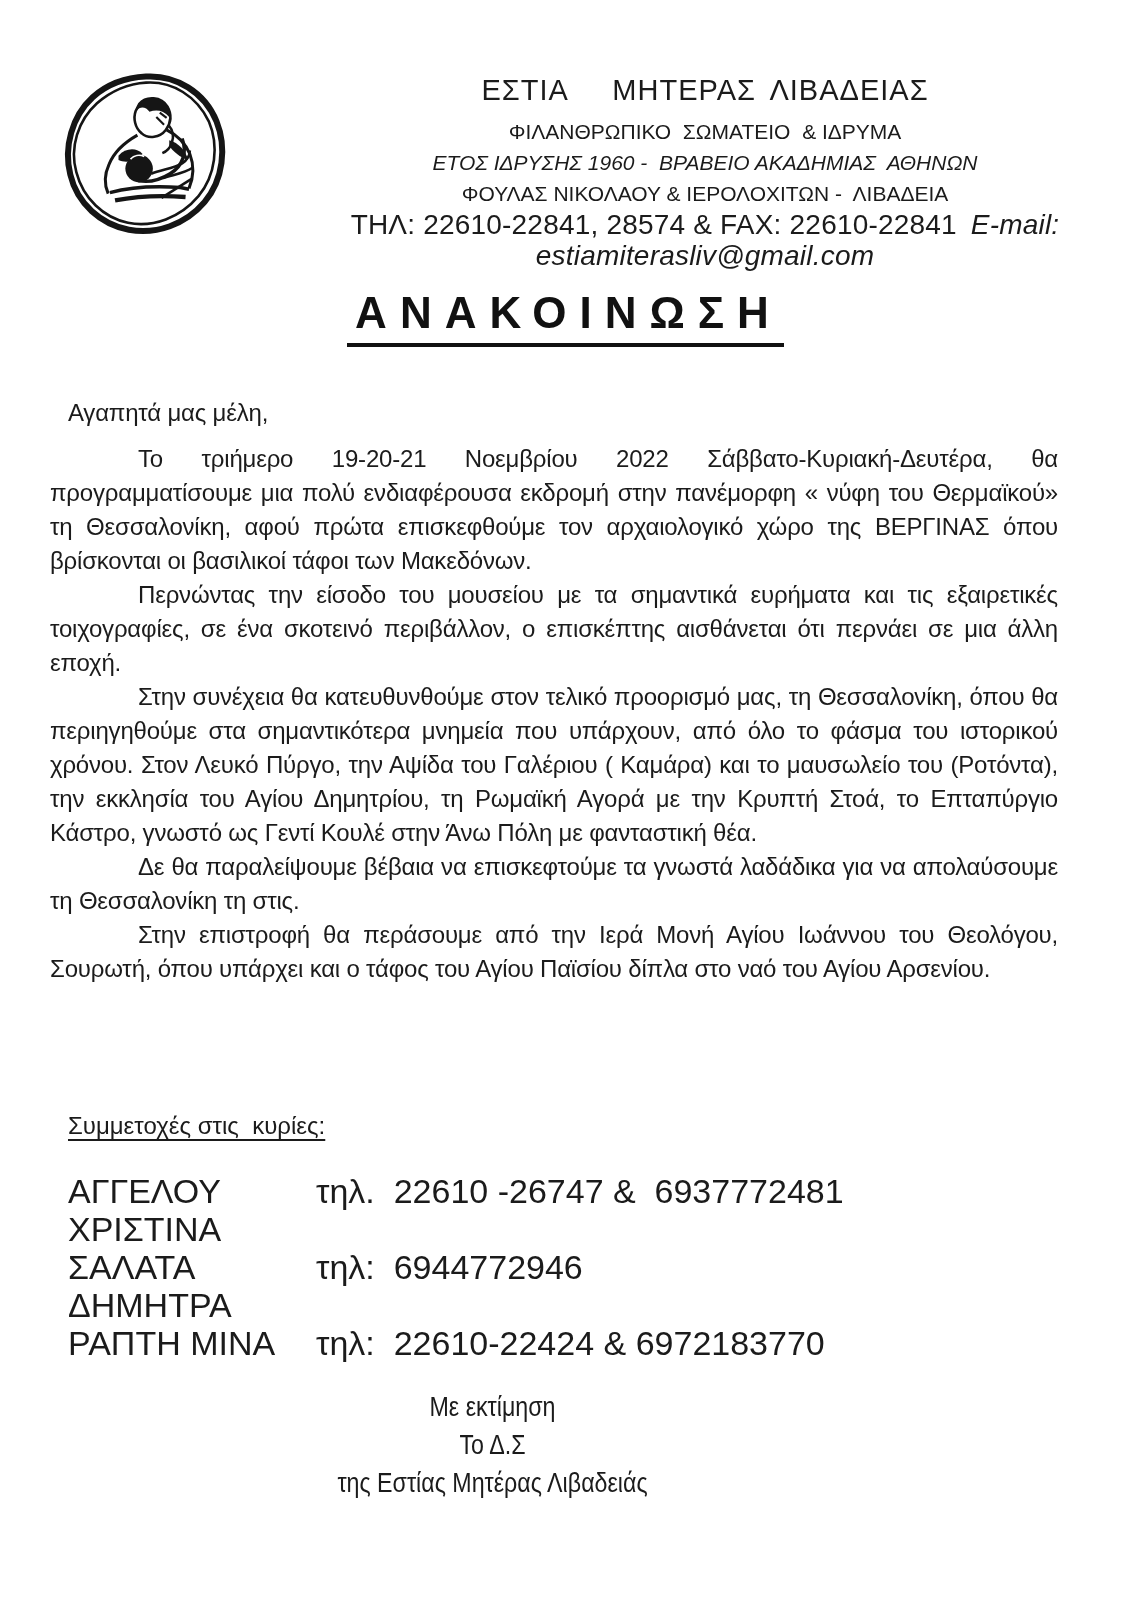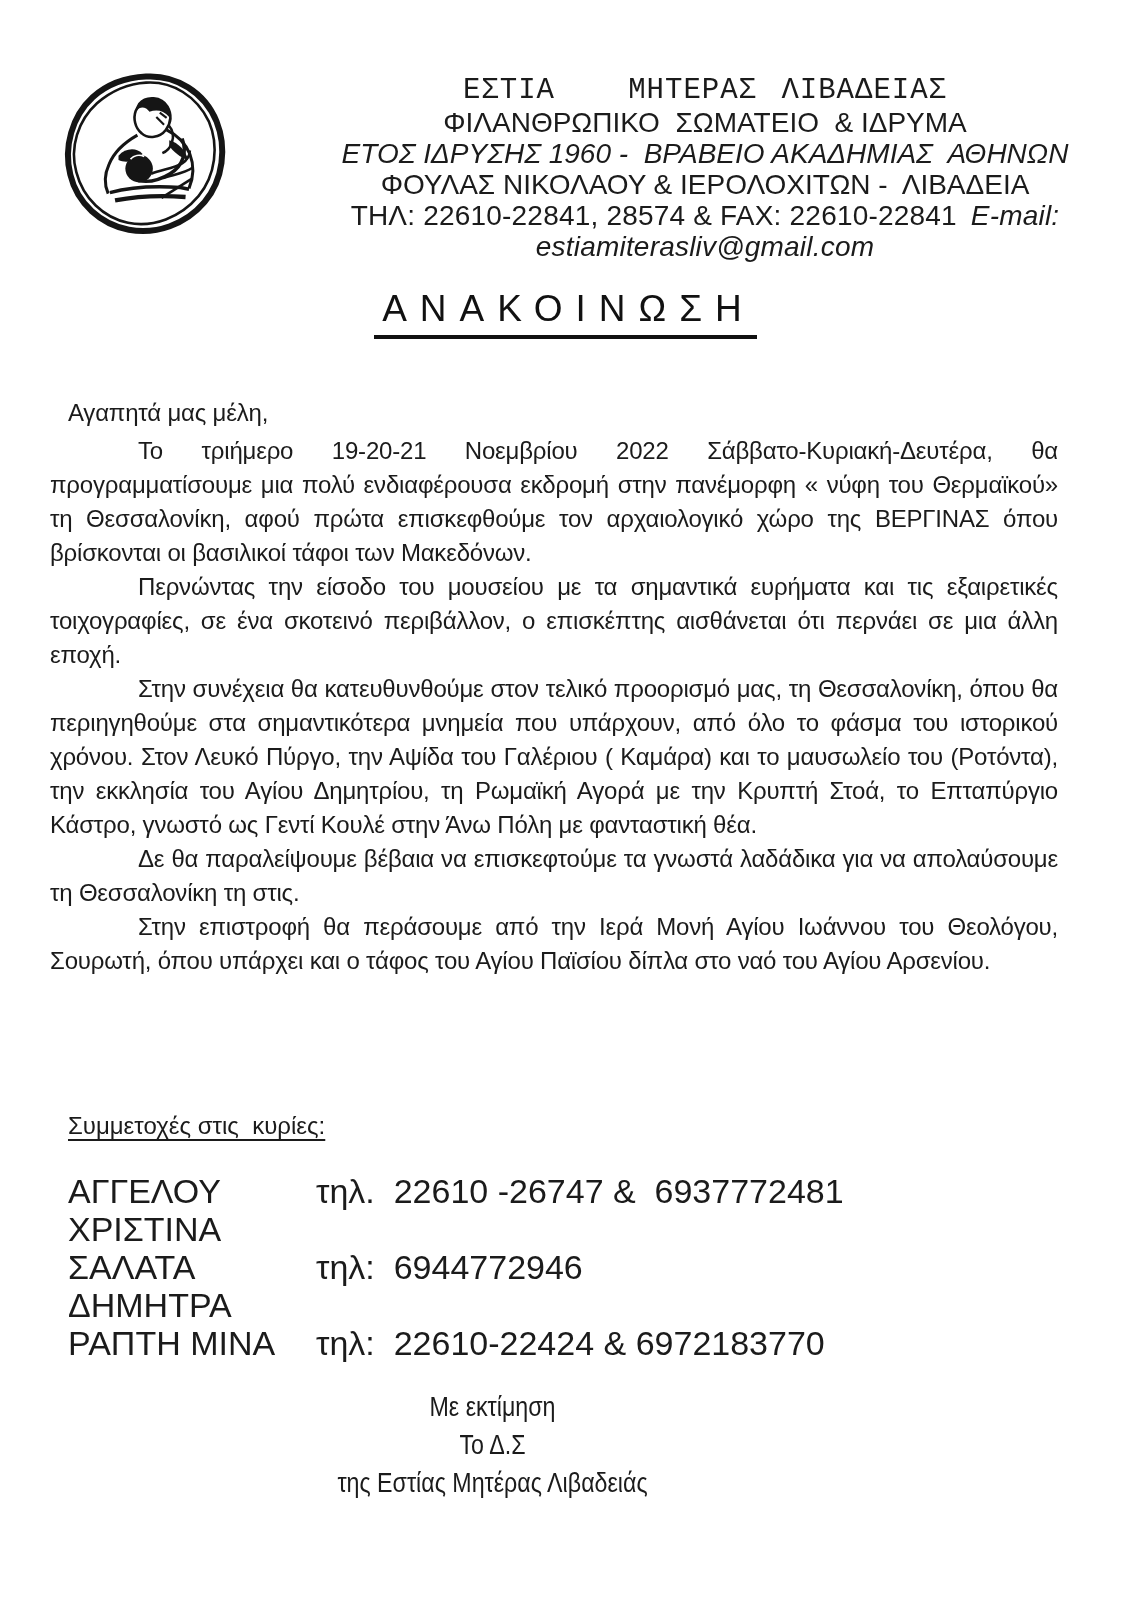--- a/index.html
+++ b/index.html
@@ -19,63 +19,64 @@
     left: 60px; top: 68px;
     width: 172px; height: 172px;
   }
   .header-text {
     position: absolute;
     left: 325px; top: 74px;
     width: 760px;
     text-align: center;
   }
   .org-name {
-    font-family: Liberation Mono, monospace;
+    font-family: Liberation Sans, sans-serif;
     font-size: 29px;
     letter-spacing: 1px;
     word-spacing: 6px;
+    margin-bottom: 9px;
     white-space: pre-wrap;
   }
   .header-line {
-    font-size: 28px;
+    font-size: 21px;
     line-height: 31px;
     white-space: pre-wrap;
   }
   .founding-line { font-style: italic; }
   .contact-line { font-size: 28px; letter-spacing: 0.2px; }
   .email-part { font-style: italic; padding-left: 14px; }
 
   
   .title-wrap {
     position: absolute;
     top: 288px; left: 0;
     width: 100%;
     text-align: center;
   }
   .doc-title {
     display: inline-block;
-    font-size: 37px;
-    font-weight: normal;
+    font-size: 44px;
+    font-weight: bold;
     letter-spacing: 13px;
     color: #111;
     border-bottom: 4px solid #111;
     padding: 0 2px 5px 8px;
   }
 
   
   .body-text {
     position: absolute;
     top: 396px; left: 50px;
     width: 1008px;
     font-size: 24px;
     letter-spacing: -0.2px;
     line-height: 34px;
     text-align: justify;
   }
-  .salutation { margin: 0 0 4px 0; padding-left: 18px; }
+  .salutation { margin: 0 0 12px 0; padding-left: 18px; }
   .para { margin: 0; text-indent: 88px; }
   .para-gap { margin-top: 34px; }
 
   
   .participation {
     position: absolute;
     top: 1112px; left: 68px;
     font-size: 24px;
     text-decoration: underline;
     text-underline-offset: 5px;

